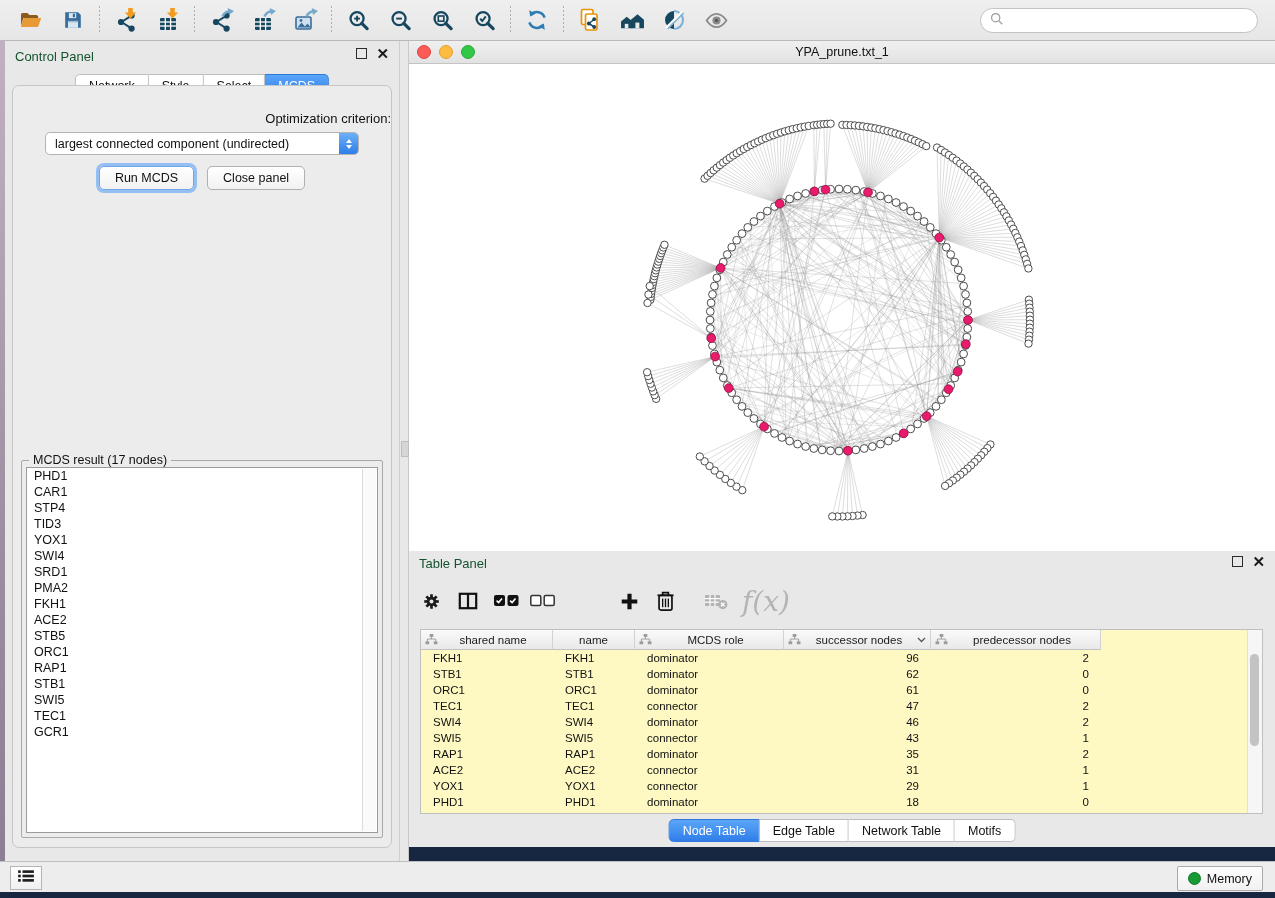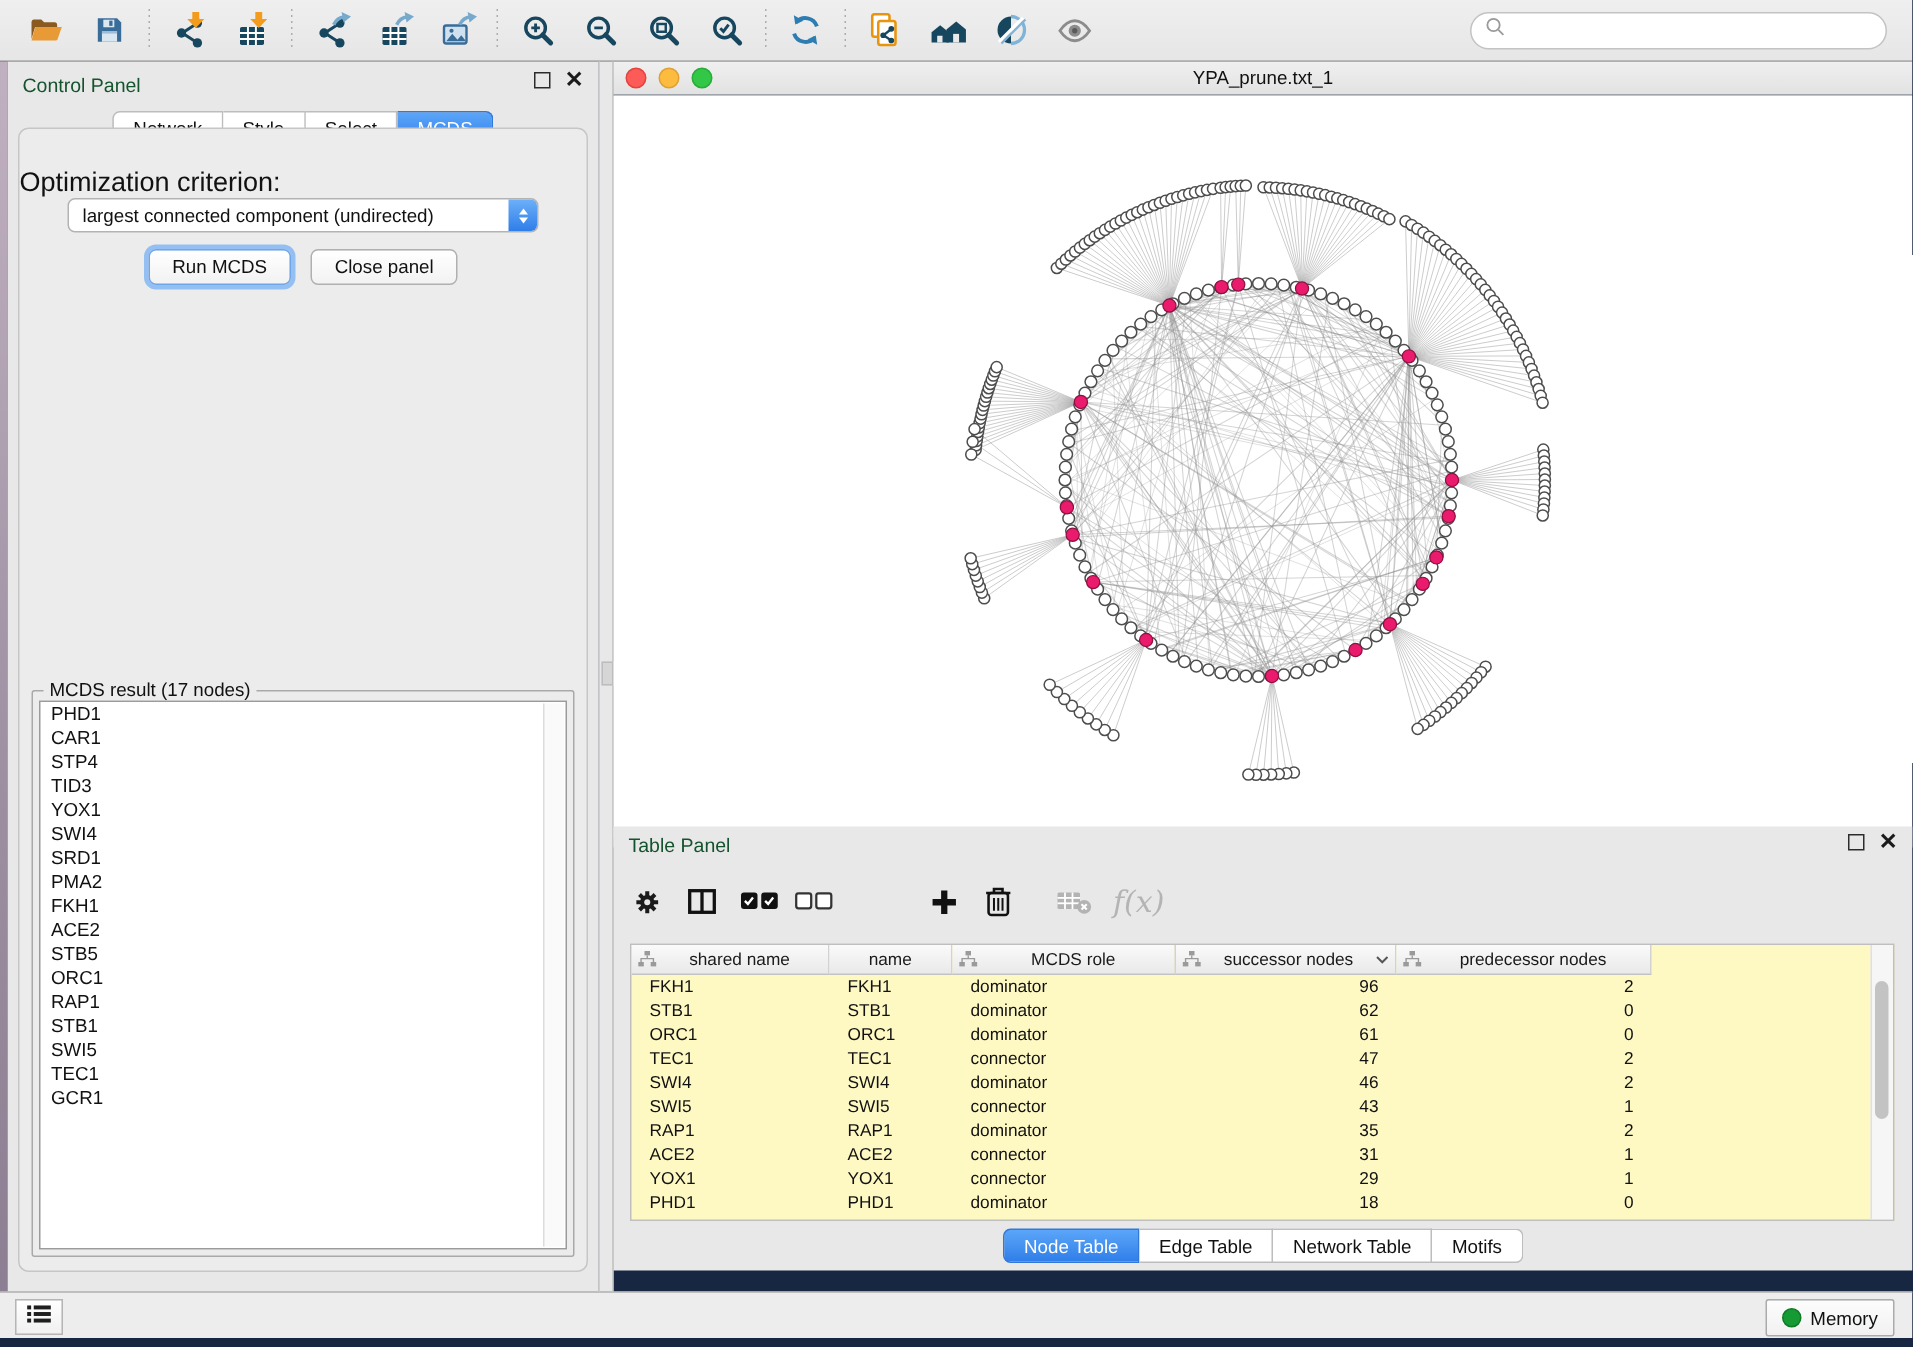--- a/index.html
+++ b/index.html
@@ -33,21 +33,21 @@
   .close-icon{font-size:15px;font-weight:bold;color:#1b1b1b;line-height:11px;cursor:default;}
   .seg-tabs{display:flex;}
   .ctl-tabs{position:absolute;left:50%;top:33px;transform:translateX(-50%);}
   .seg{background:#fff;border:1px solid #bdbdbd;border-left:none;padding:0 13px;font-size:12.5px;color:#111;
        height:21px;display:flex;align-items:center;white-space:nowrap;}
   .seg:first-child{border-left:1px solid #bdbdbd;border-radius:5px 0 0 5px;}
   .seg:last-child{border-radius:0 5px 5px 0;}
   .seg.active{background:linear-gradient(#5ba6f9,#2f7ee9);color:#fff;border-color:#3178d8;}
   .tab-pane{position:absolute;left:7px;right:7px;top:44px;bottom:13px;background:#ececec;
             border:1px solid #c6c6c6;border-radius:7px;}
-  .opt-label{position:absolute;top:25px;width:100%;text-align:left;font-size:18px;color:#111;}
+  .opt-label{position:absolute;top:25px;width:100%;text-align:right;font-size:13px;color:#111;}
   .dropdown{position:absolute;left:32px;right:32px;top:46px;height:23px;background:#fff;border:1px solid #b3b3b3;
             border-radius:5px;display:flex;align-items:center;box-sizing:border-box;}
   .dd-text{flex:1;font-size:12.5px;color:#111;padding-left:9px;white-space:nowrap;overflow:hidden;}
   .dd-stepper{width:19px;height:21px;border-radius:0 4px 4px 0;background:linear-gradient(#6cb0f9,#2f7ee9);
               display:flex;flex-direction:column;align-items:center;justify-content:center;gap:2px;}
   .dd-stepper .up{width:0;height:0;border-left:3.5px solid transparent;border-right:3.5px solid transparent;
                   border-bottom:4.5px solid #fff;}
   .dd-stepper .dn{width:0;height:0;border-left:3.5px solid transparent;border-right:3.5px solid transparent;
                   border-top:4.5px solid #fff;}
   .btn-row{position:absolute;top:80px;width:100%;display:flex;justify-content:center;gap:13px;}
@@ -78,21 +78,21 @@
   .tl.yellow{background:#fdbc40;border:0.5px solid #dfa133;}
   .tl.green{background:#33c748;border:0.5px solid #2aab3a;}
   .net-title{position:absolute;left:0;right:0;text-align:center;font-size:12.5px;color:#111;}
   .net-canvas{position:absolute;left:0;top:23px;width:866px;height:495px;background:#fff;}
 
   
   .table-panel{position:absolute;left:409px;top:551px;width:866px;height:296px;background:#e8e8e8;}
   .tp-header{position:absolute;left:0;top:2px;width:100%;height:20px;display:flex;align-items:center;}
   .tp-toolbar{position:absolute;left:12px;top:28px;height:44px;display:flex;align-items:center;}
   .tpi{display:flex;align-items:center;justify-content:center;}
-  .fx{font-family:"DejaVu Serif",serif;font-style:italic;font-size:20px;color:#b4b4b4;}
+  .fx{font-family:"DejaVu Serif",serif;font-style:italic;font-size:28px;color:#b4b4b4;}
   .tbl{position:absolute;left:11px;top:78px;width:843px;height:185px;background:#fef9c3;border:1px solid #bfbfbf;
        box-sizing:border-box;overflow:hidden;}
   .tbl-head{position:absolute;left:0;top:0;height:20px;display:flex;}
   .th{background:linear-gradient(#fafafa,#e9e9e9);border-right:1px solid #d2d2d2;border-bottom:1px solid #c2c2c2;
       display:flex;align-items:center;font-size:11.5px;color:#1a1a1a;box-sizing:border-box;padding:0 4px;}
   .th .lab{flex:1;text-align:center;}
   .tbl-row{display:flex;height:16px;align-items:center;}
   .td{font-size:11.5px;color:#111;box-sizing:border-box;white-space:nowrap;overflow:hidden;}
   .td.num{text-align:right;padding-right:12px;}
   .td.txt{padding-left:12px;}

